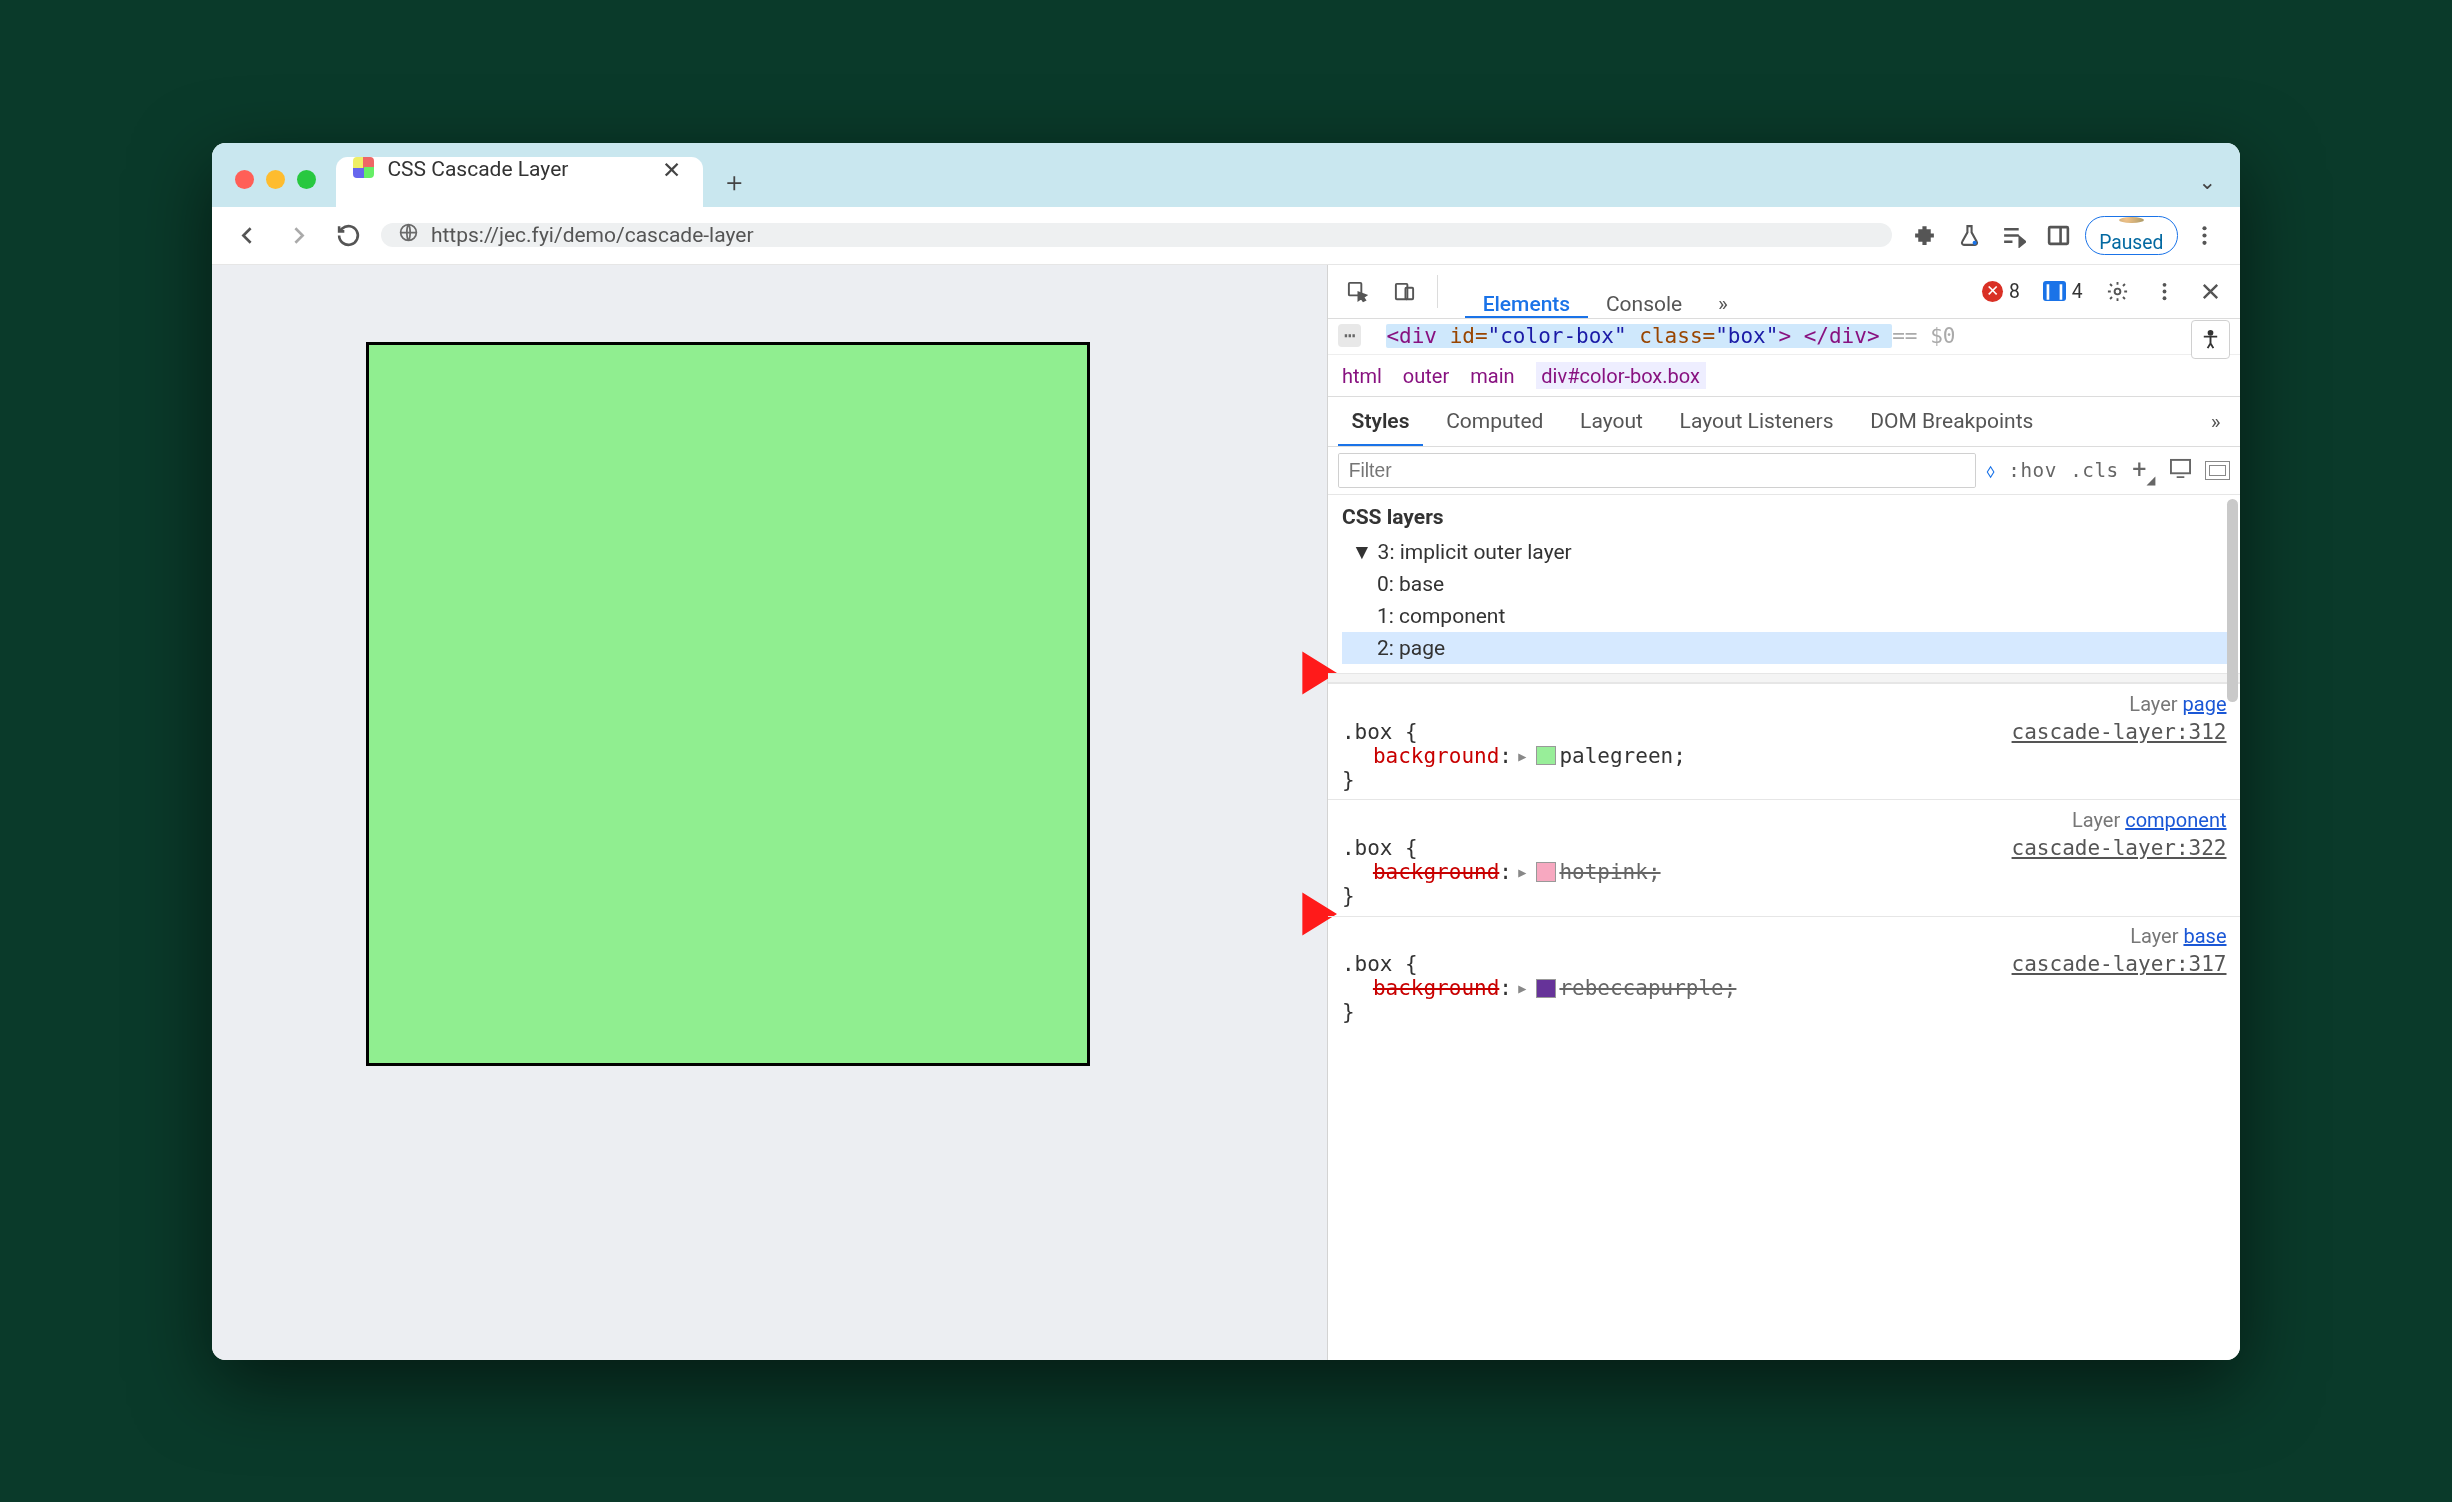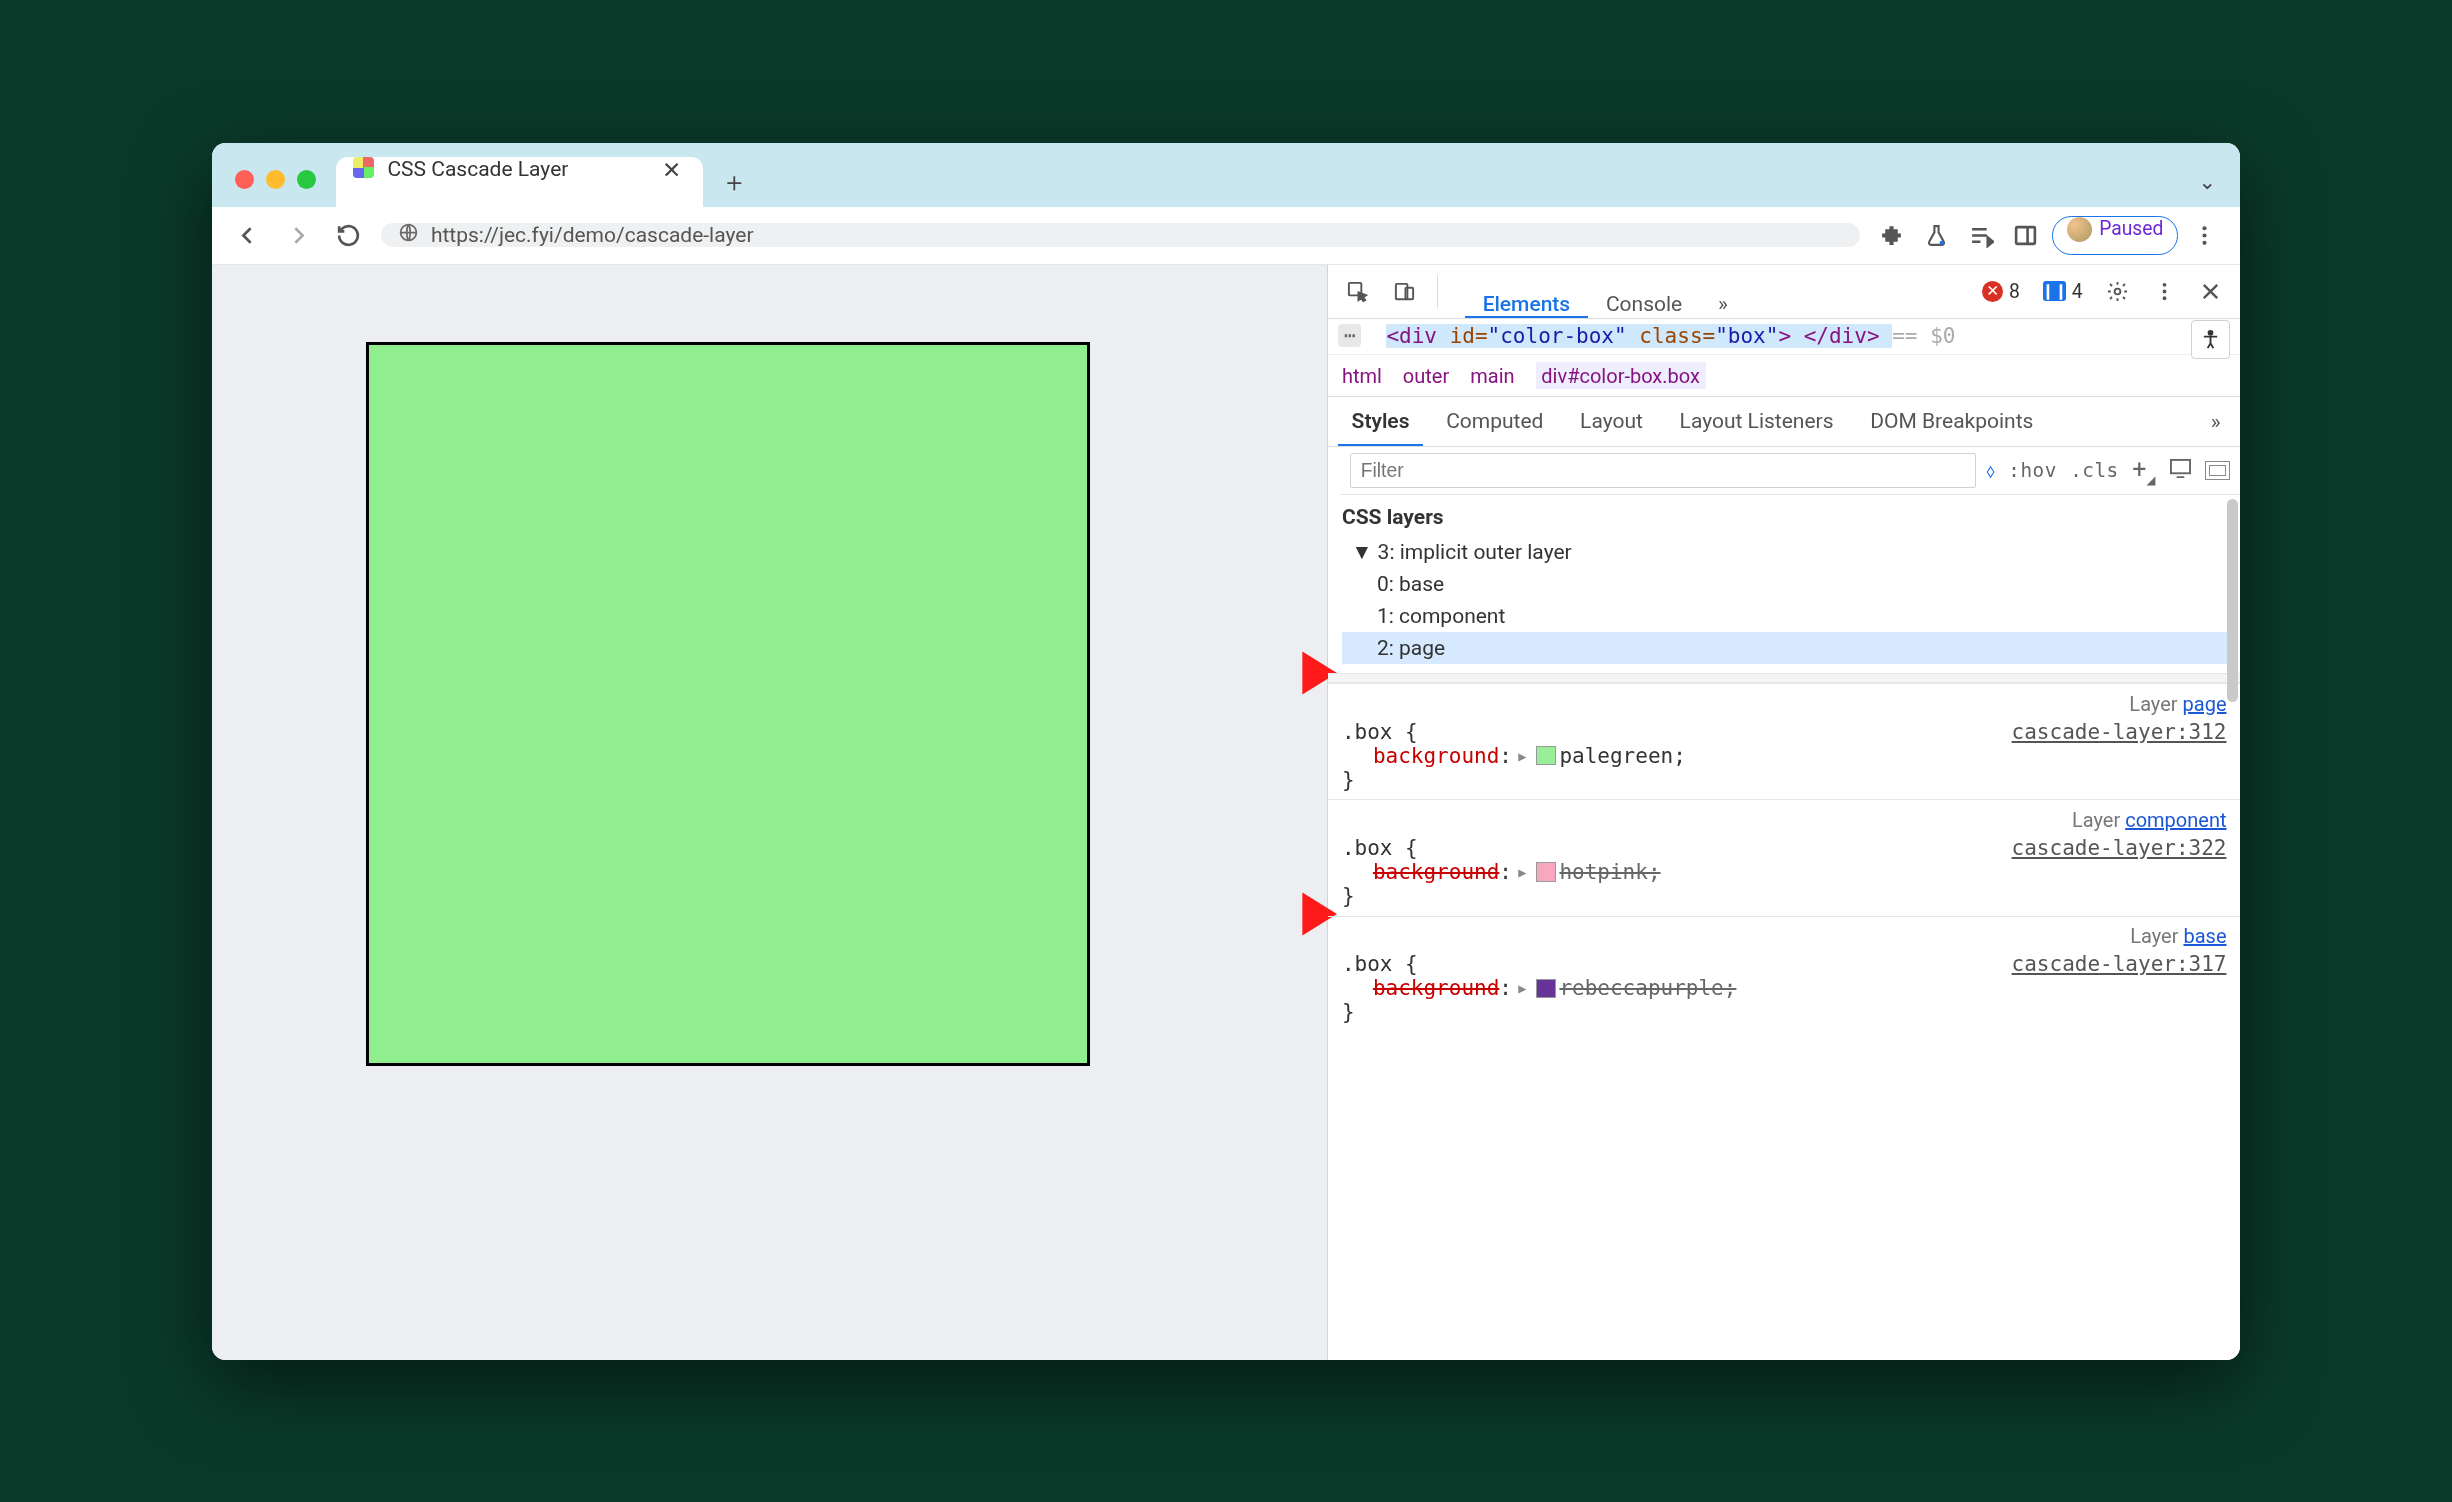--- a/index.html
+++ b/index.html
@@ -22,21 +22,21 @@
   .tab-dropdown { margin-left:auto; width:42px; height:42px; display:flex; align-items:center; justify-content:center; font-size:21px; color:#444; margin-bottom:3.9px;}
 
   
   .urlbar { height:58px; background:#fff; border-bottom:1px solid #e6e6e6; display:flex; align-items:center; padding:0 17.4px; gap:13.5px;}
   .nav-ico { width:37px; height:37px; display:flex; align-items:center; justify-content:center; color:#555; border-radius:50%; }
   .nav-ico svg { width:25px; height:25px; }
   .nav-ico.dim { color:#aaa; }
   .omnibox { flex:1; height:24px; background:#eef0f1; border-radius:21px; display:flex; align-items:center; padding:0 17.4px; gap:11.6px; color:#555; font-size:21px;}
   .omnibox .globe svg { width:21px;height:21px; color:#6b6b6b; }
   .right-icons { display:flex; align-items:center; gap:7.7px; }
-  .chip { height:39px; border:1.4px solid #1a73e8; border-radius:19.3px; display:flex; gap:7.7px; padding:0 13.5px; color:#6d28d9; font-size:19.3px;}
+  .chip { height:39px; border:1.4px solid #1a73e8; border-radius:19.3px; display:flex; align-items:center; gap:7.7px; padding:0 13.5px; color:#0369a1; font-size:19.3px;flex-direction:column;}
   .avatar { width:25px; height:25px; border-radius:50%; background: radial-gradient(circle at 30% 30%, #f3c38a, #a96); }
 
   
   .content { flex:1; display:flex; min-height:0; }
   .page { flex: 0 0 55%; background:#eceef2; position:relative; display:flex; align-items:flex-start; justify-content:flex-start; padding:77px 0 0 154px;}
   .box-demo { width:724px; height:724px; background:#90ee90; border:3.9px solid #000; }
 
   .red-arrow { position:absolute; width:77px; height:62px; }
   .red-arrow svg { width:100%; height:100%; }
 
@@ -61,21 +61,21 @@
   .breadcrumbs { height:42px; border-bottom:1px solid #dcdcdc; display:flex; align-items:center; padding:0 13.5px; gap:21px; font-size:20px;}
   .breadcrumbs .bc { color:#881280; }
   .breadcrumbs .bc.sel { background:#eef; color:#333; padding:1.9px 5.8px; }
   .breadcrumbs .bc.sel .cls { color:#881280; }
 
   .styles-tabs { height:50px; border-bottom:1px solid #dcdcdc; display:flex; align-items:center; padding:0 9.7px; gap:9.7px; }
   .styles-tab { padding:0 13.5px; height:100%; display:flex; align-items:center; color:#555; border-bottom:2.9px solid transparent;}
   .styles-tab.active { color:#333; border-bottom-color:#1a73e8; font-weight:600;}
   .st-more { margin-left:auto; padding:0 9.7px; color:#555;}
 
-  .filter-row { height:48px; border-bottom:1px solid #e6e6e6; display:flex; align-items:center; padding:0 9.7px; gap:9.7px; color:#777;margin-left:12px;}
+  .filter-row { height:48px; border-bottom:1px solid #e6e6e6; display:flex; align-items:center; padding:0 9.7px; gap:9.7px; color:#777;}
   .filter-input { flex:1; height:35px; border:1px solid #d0d0d0; border-radius:1.9px; padding:0 9.7px; font-size:19.3px; color:#333; background:#fff; }
   .filter-tools { display:flex; align-items:center; gap:13.5px; font-size:19.3px; color:#666;}
   .filter-tools .mono { letter-spacing:0.5px; }
   .filter-tools .box-ico { width:25px;height:19.3px;border:1.9px solid #888; position:relative; }
   .filter-tools .box-ico::after{content:"";position:absolute;inset:2.9px;border:1px solid #888;}
 
   .styles-body { flex:1; overflow:auto; position:relative; }
   .scrollbar-fake { position:absolute; right:1.9px; top:3.9px; width:11.6px; height:203px; background:#c9c9c9; border-radius:5.8px; }
 
   .section-title { font-weight:700; padding:9.7px 13.5px 5.8px; font-size:21px; }

